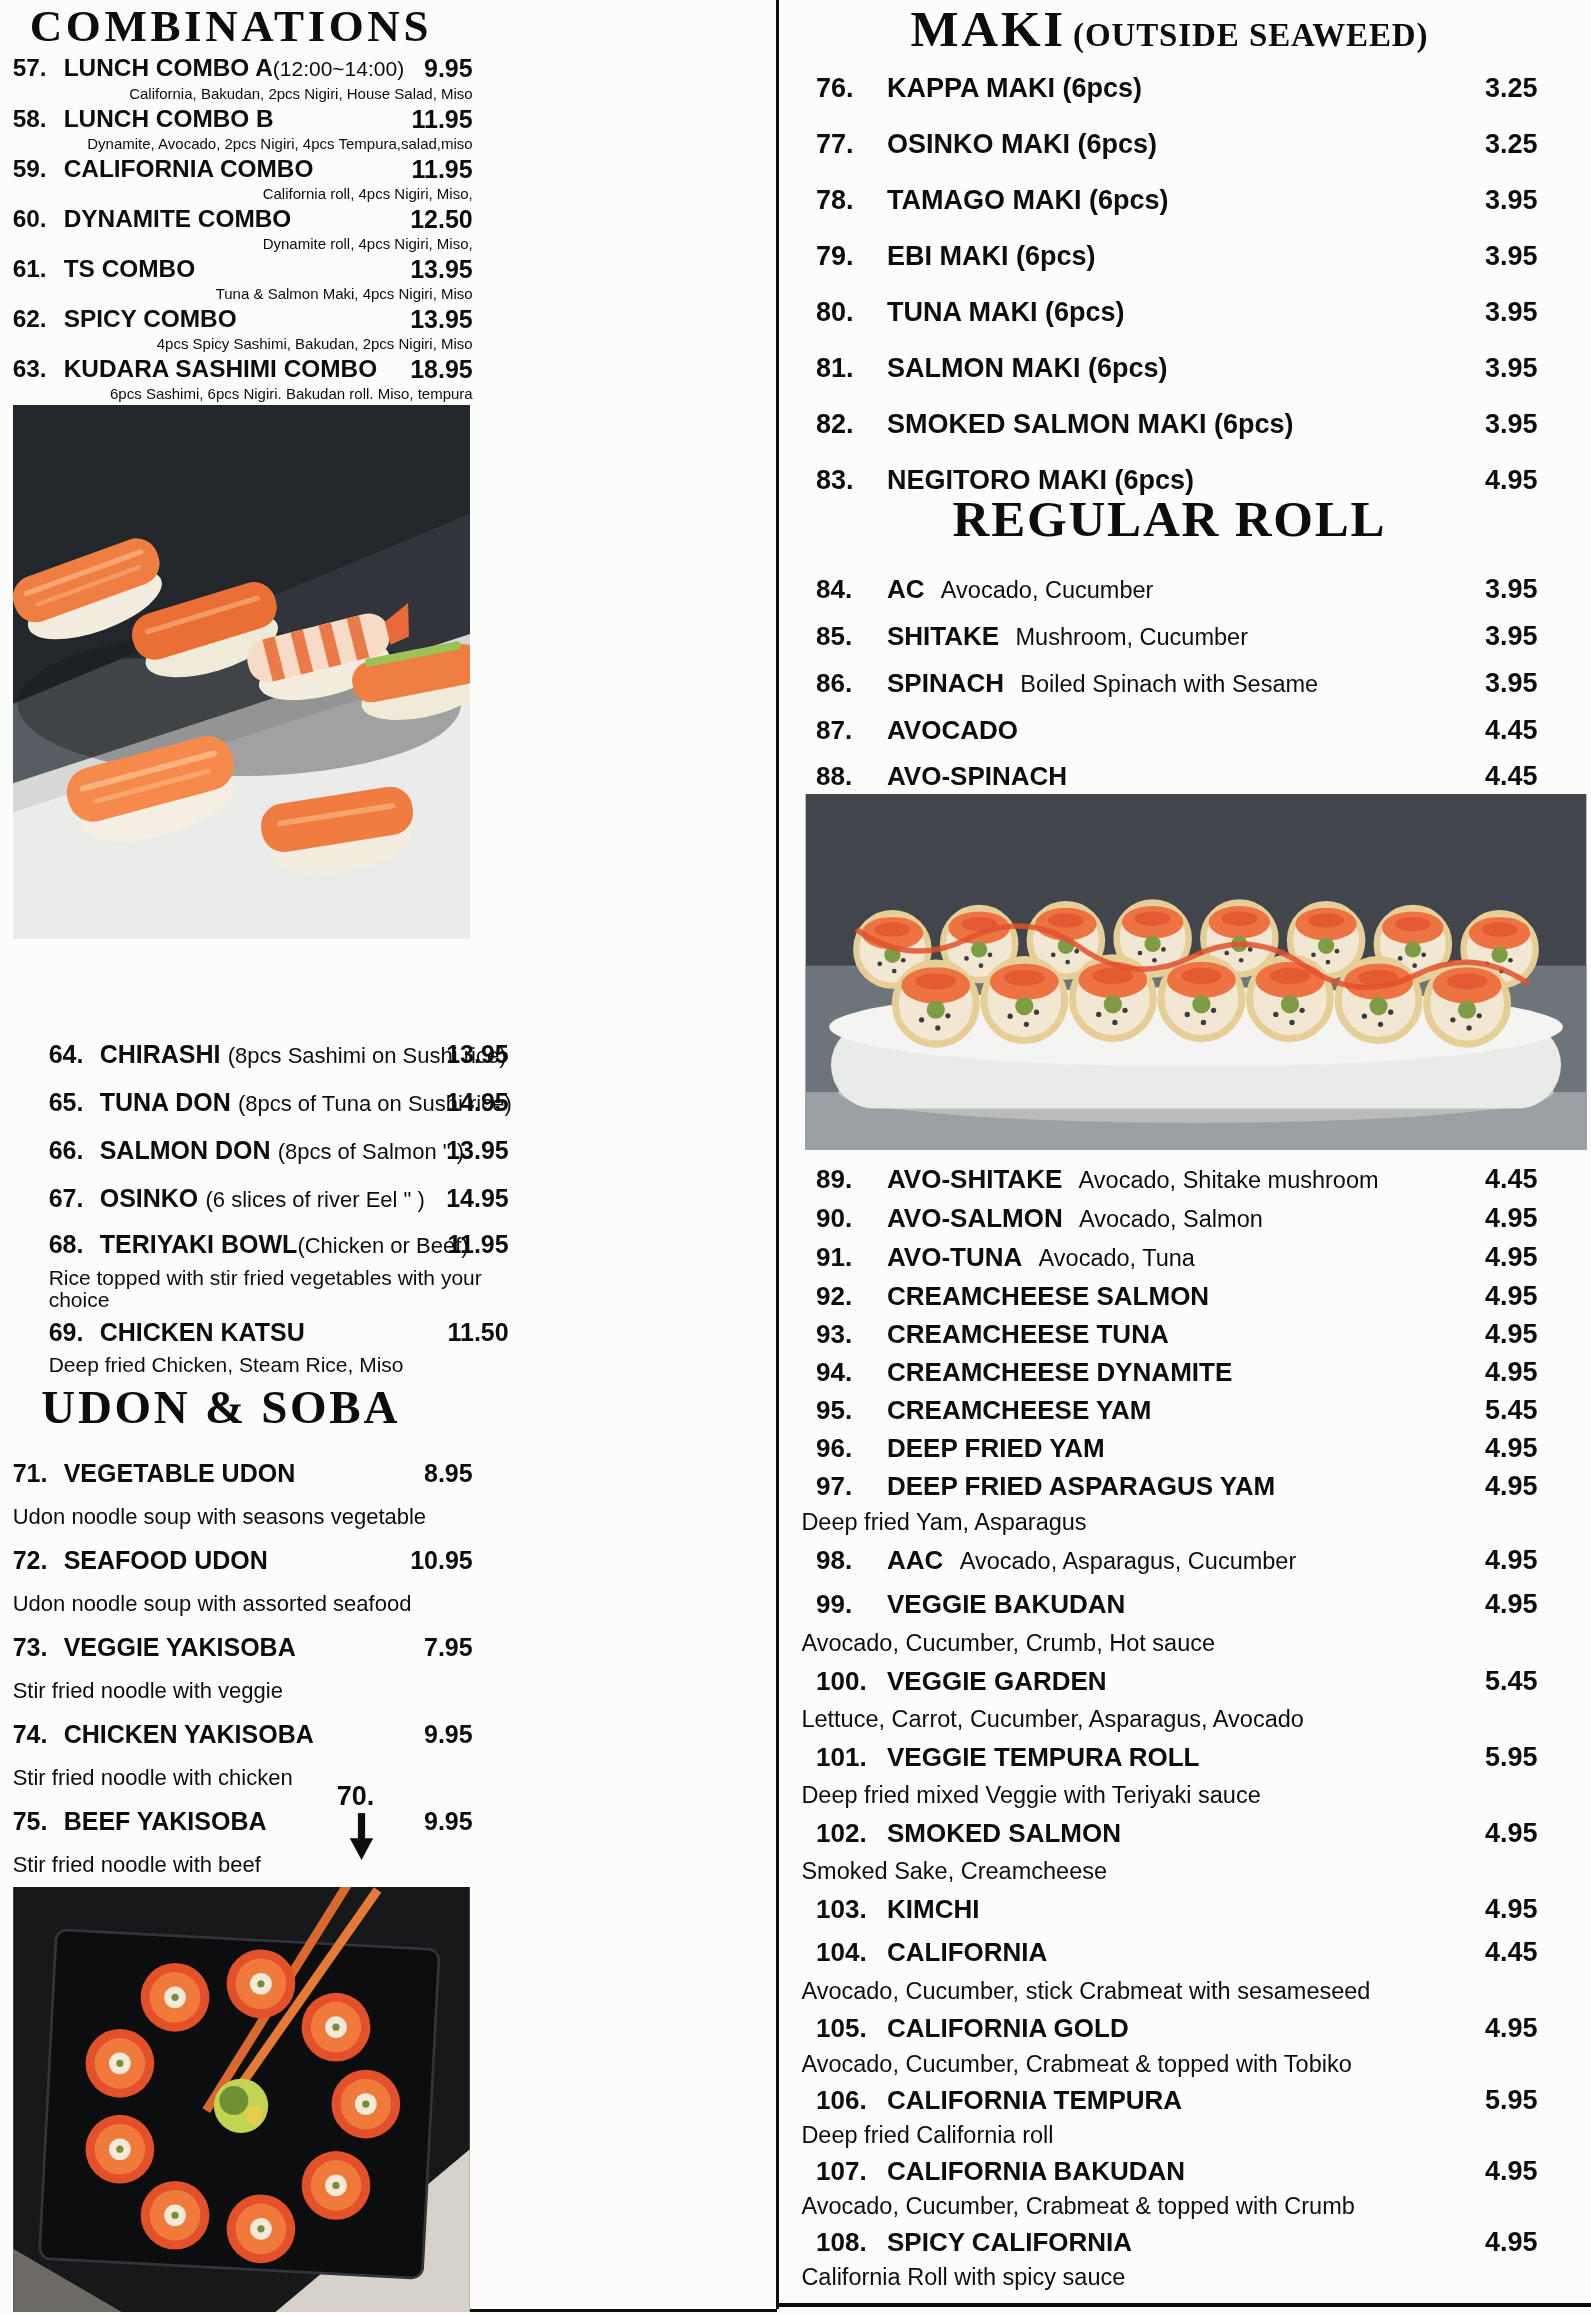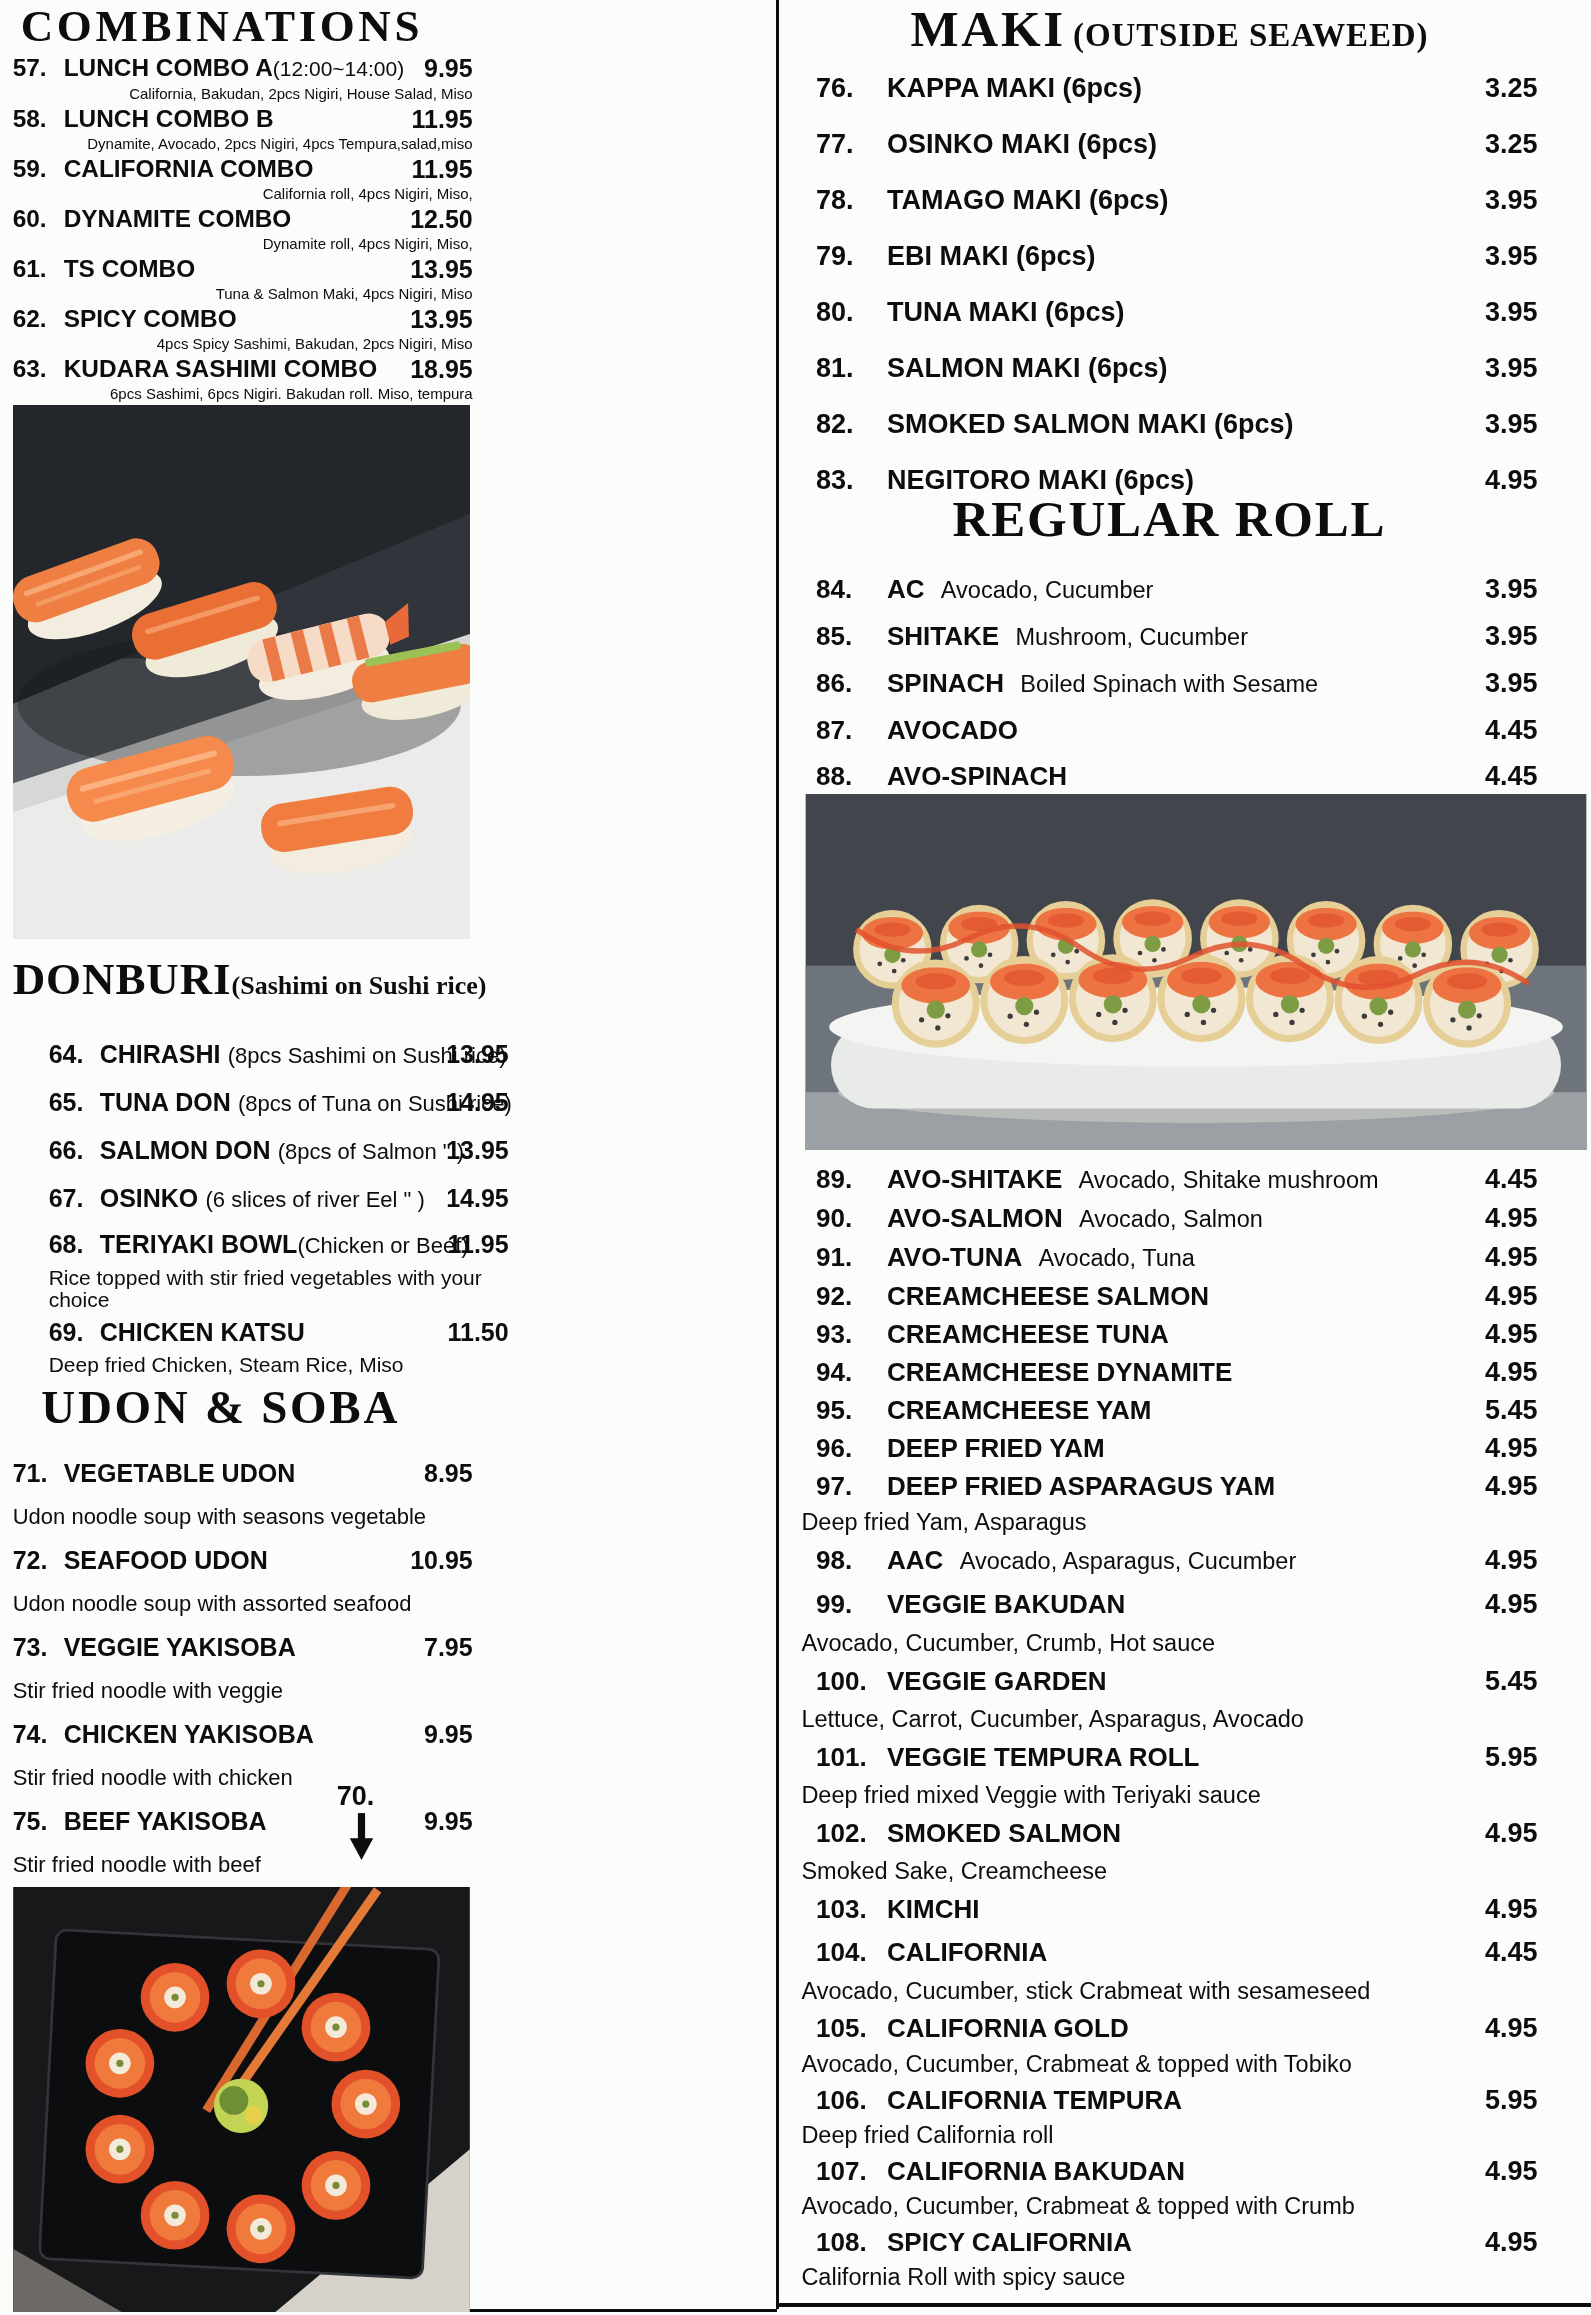--- a/index.html
+++ b/index.html
@@ -8,21 +8,21 @@
         font-family:"Liberation Sans",sans-serif;color:#0d0d0d;overflow:hidden;}
   .col{position:absolute;top:0;}
   .col-left{left:12.7px;width:460px;height:2316px;}
   .col-right{left:796px;width:747px;height:2316px;}
   .divider{position:absolute;left:776px;top:0;width:2.7px;height:2309px;background:#0d0d0d;}
   .hrule-right{position:absolute;left:776px;top:2303px;width:815px;height:3.6px;background:#0d0d0d;}
   .hrule-left{position:absolute;left:299px;top:2309px;width:478px;height:2.7px;background:#0d0d0d;}
 
   .sec-title{position:absolute;font-family:"Liberation Serif",serif;font-weight:700;
              text-align:center;white-space:nowrap;}
-  #t-comb{top:0;left:8px;width:391px;font-size:45px;letter-spacing:3.6px;}
+  #t-comb{top:0;left:17px;width:391px;font-size:45px;letter-spacing:3.6px;}
   #t-donburi{top:953px;left:0;width:100%;font-size:45px;letter-spacing:0.9px;}
   #t-donburi .sub{font-size:26px;letter-spacing:0;}
   #t-udon{top:1380px;left:0;width:416px;font-size:47px;letter-spacing:2.7px;}
   #t-maki{top:0;left:0;width:100%;font-size:51px;letter-spacing:2.7px;}
   #t-maki .sub{font-size:33px;letter-spacing:0.9px;margin-left:7.2px;}
   #t-regular{top:490px;left:0;width:100%;font-size:51px;letter-spacing:1.8px;}
 
   .list{position:absolute;left:0;width:100%;}
   #l-comb{top:54px;}
   #l-don{top:1031px;margin-left:36px;}
@@ -177,23 +177,20 @@
         <rect x="-70" y="-22" width="140" height="6" rx="3" fill="#fbb887" opacity="0.85"></rect>
         <rect x="-60" y="-6" width="120" height="5" rx="2.5" fill="#fbb887" opacity="0.6"></rect>
       </g>
       <g transform="translate(360,470) rotate(-9) scale(1.03)">
         <ellipse cx="0" cy="16" rx="76" ry="29" fill="#f2edde"></ellipse>
         <rect x="-82" y="-38" width="164" height="52" rx="24" fill="#f07c40"></rect>
         <rect x="-64" y="-20" width="128" height="6" rx="3" fill="#f9ad7a" opacity="0.8"></rect>
       </g>
     </svg>
 
-    <div class="sec-title" id="t-donburi">
-      <span>DONBURI</span><span class="sub">(Sashimi on Sushi rice)</span>
-    </div>
 
     <div class="list" id="l-don">
       <div class="r lh52">
         <span class="num">64.</span><span class="nm">CHIRASHI</span><span class="sfx">(8pcs Sashimi on Sushi rice)</span>
         <span class="price">13.95</span>
       </div>
       <div class="r lh52">
         <span class="num">65.</span><span class="nm">TUNA DON</span><span class="sfx">(8pcs of Tuna on Sushi rice)</span>
         <span class="price">14.95</span>
       </div>

